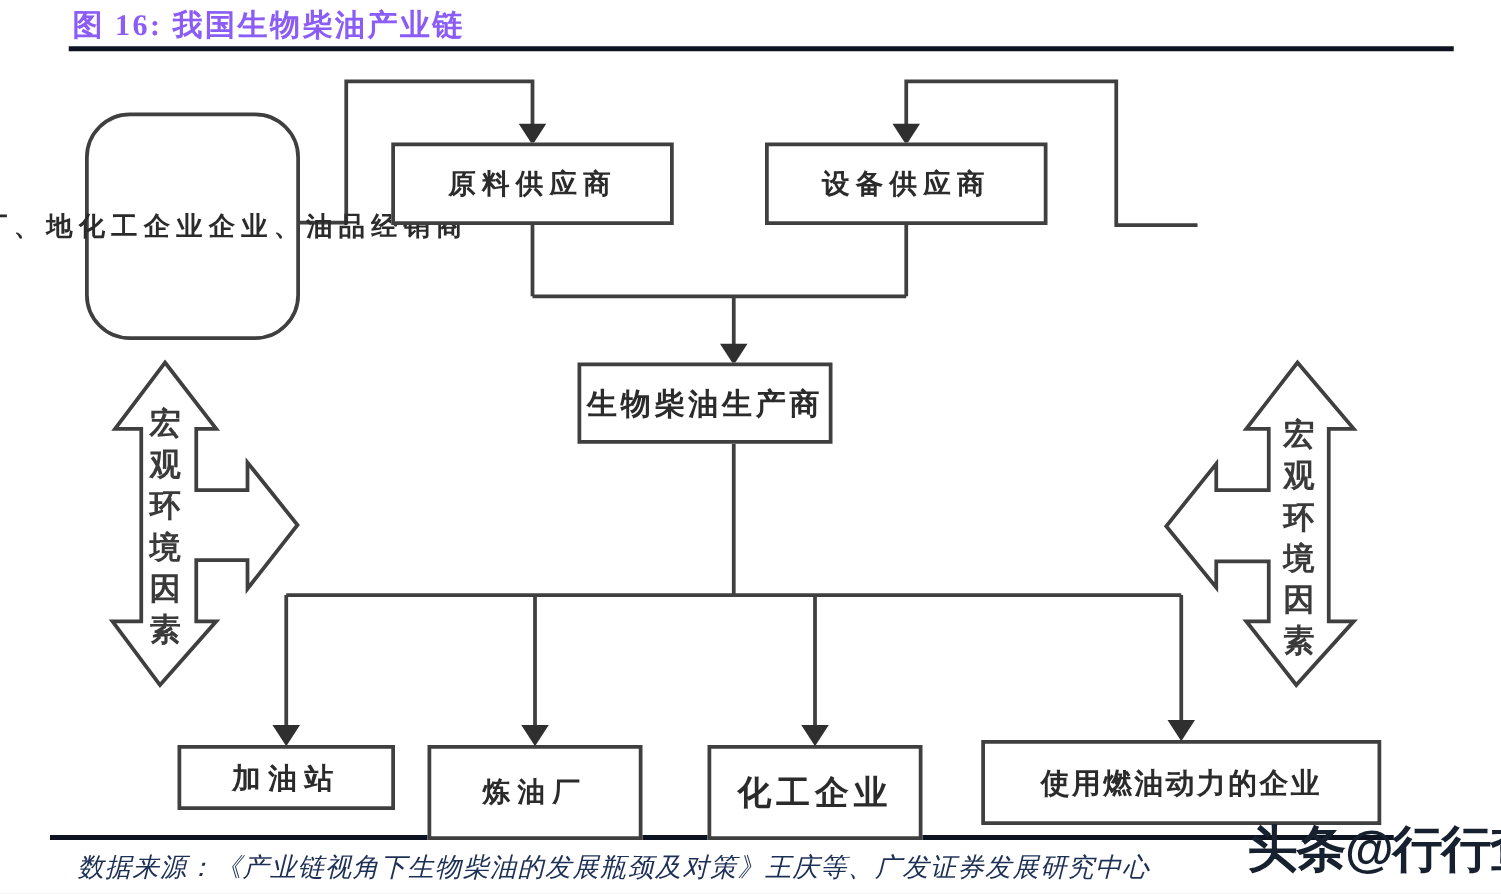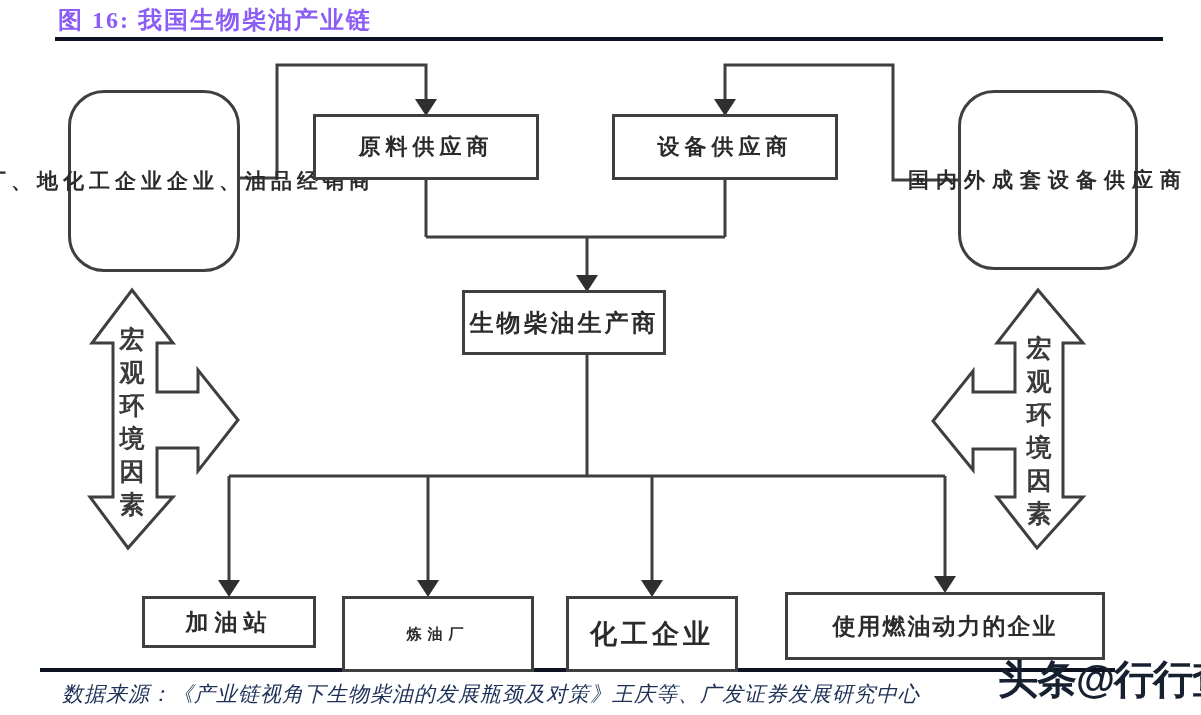--- a/index.html
+++ b/index.html
@@ -46,22 +46,22 @@
   .intl-equip { left: 958px; top: 90px; width: 180px; height: 180px;
     font-size: 21px; letter-spacing: 7px; line-height: 54px; border-radius: 42px; }
   .raw-material { left: 313px; top: 114px; width: 226px; height: 66px;
     font-size: 22px; letter-spacing: 5px; }
   .equipment { left: 612px; top: 114px; width: 226px; height: 66px;
     font-size: 22px; letter-spacing: 5px; }
   .producer { left: 462px; top: 290px; width: 204px; height: 65px;
     font-size: 24px; letter-spacing: 3px; }
   .gas-station { left: 142px; top: 596px; width: 174px; height: 52px;
     font-size: 23px; letter-spacing: 6px; }
-  .refinery { left: 342px; top: 596px; width: 192px; height: 76px;
-    font-size: 15px; letter-spacing: 6px; }
+  .refinery { left: 342px; top: 596px; width: 172px; height: 76px;
+    font-size: 22px; letter-spacing: 6px; }
   .chemical { left: 566px; top: 596px; width: 172px; height: 76px;
     font-size: 27px; letter-spacing: 4px; }
   .fuel-users { left: 785px; top: 592px; width: 320px; height: 68px;
     font-size: 23px; letter-spacing: 2px; }
 
   
   .macro-label {
     display: flex;
     flex-direction: column;
     align-items: center;
@@ -127,25 +127,20 @@
     </g>
   </svg>
 
   <div class="abs node round oil-suppliers">
     <span class="ln">油脂厂、地</span>
     <span class="ln">化工企业</span>
     <span class="ln">企业、油品</span>
     <span class="ln">经销商</span>
   </div>
 
-  <div class="abs node round intl-equip">
-    <span class="ln">国内外成</span>
-    <span class="ln">套设备供</span>
-    <span class="ln">应商</span>
-  </div>
 
   <div class="abs node raw-material">
     <span>原料供应商</span>
   </div>
   <div class="abs node equipment">
     <span>设备供应商</span>
   </div>
   <div class="abs node producer">
     <span>生物柴油生产商</span>
   </div>

